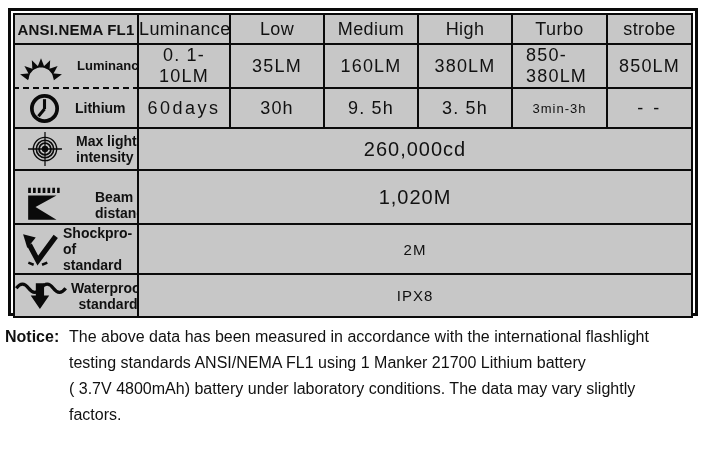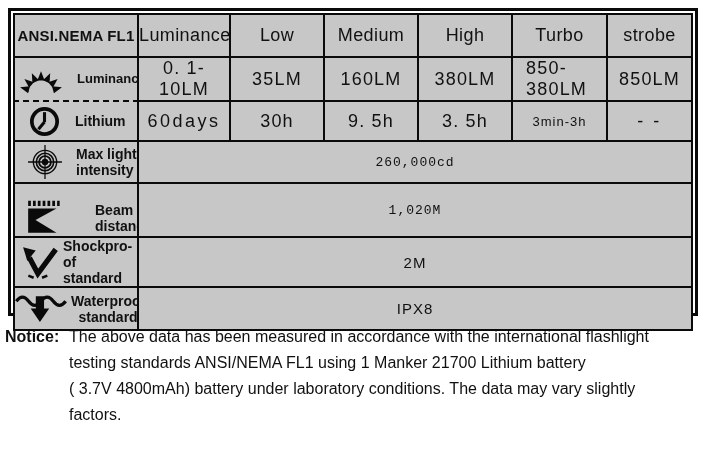--- a/index.html
+++ b/index.html
@@ -53,21 +53,21 @@
     letter-spacing:.4px;
   }
   .val{
     font-size:18px;
     letter-spacing:1.2px;
     white-space:pre-line;
   }
   .val-wide{letter-spacing:2.5px;}
   .val-left{text-align:left;padding-left:13px;line-height:1.15;}
   .val-small{font-size:13px;letter-spacing:1px;}
-  .val-merged-lg{font-size:13px;letter-spacing:1px;font-family:Liberation Mono, monospace;}
+  .val-merged-lg{font-size:20px;letter-spacing:1px;}
   .val-merged-sm{font-size:15px;letter-spacing:1px;}
 
   .label-cell{
     text-align:left;
   }
   .lc-inner{
     display:flex;align-items:center;height:100%;
   }
   .lbl{
     font-weight:bold;
@@ -110,21 +110,21 @@
       <col style="width:126px">
         <col style="width:92px">
         <col style="width:94px">
       <col style="width:94px">
         <col style="width:94px">
         <col style="width:95px">
         <col style="width:85px">
     </colgroup>
 
     <tbody>
-        <tr style="height:45px">
+        <tr style="height:32px">
       <td class="corner">ANSI.NEMA FL1</td>
       <td class="mode">Luminance</td>
       <td class="mode">Low</td>
       <td class="mode">Medium</td>
       <td class="mode">High</td>
       <td class="mode">Turbo</td>
       <td class="mode">strobe</td>
     </tr>
 
     <tr style="height:44px">

